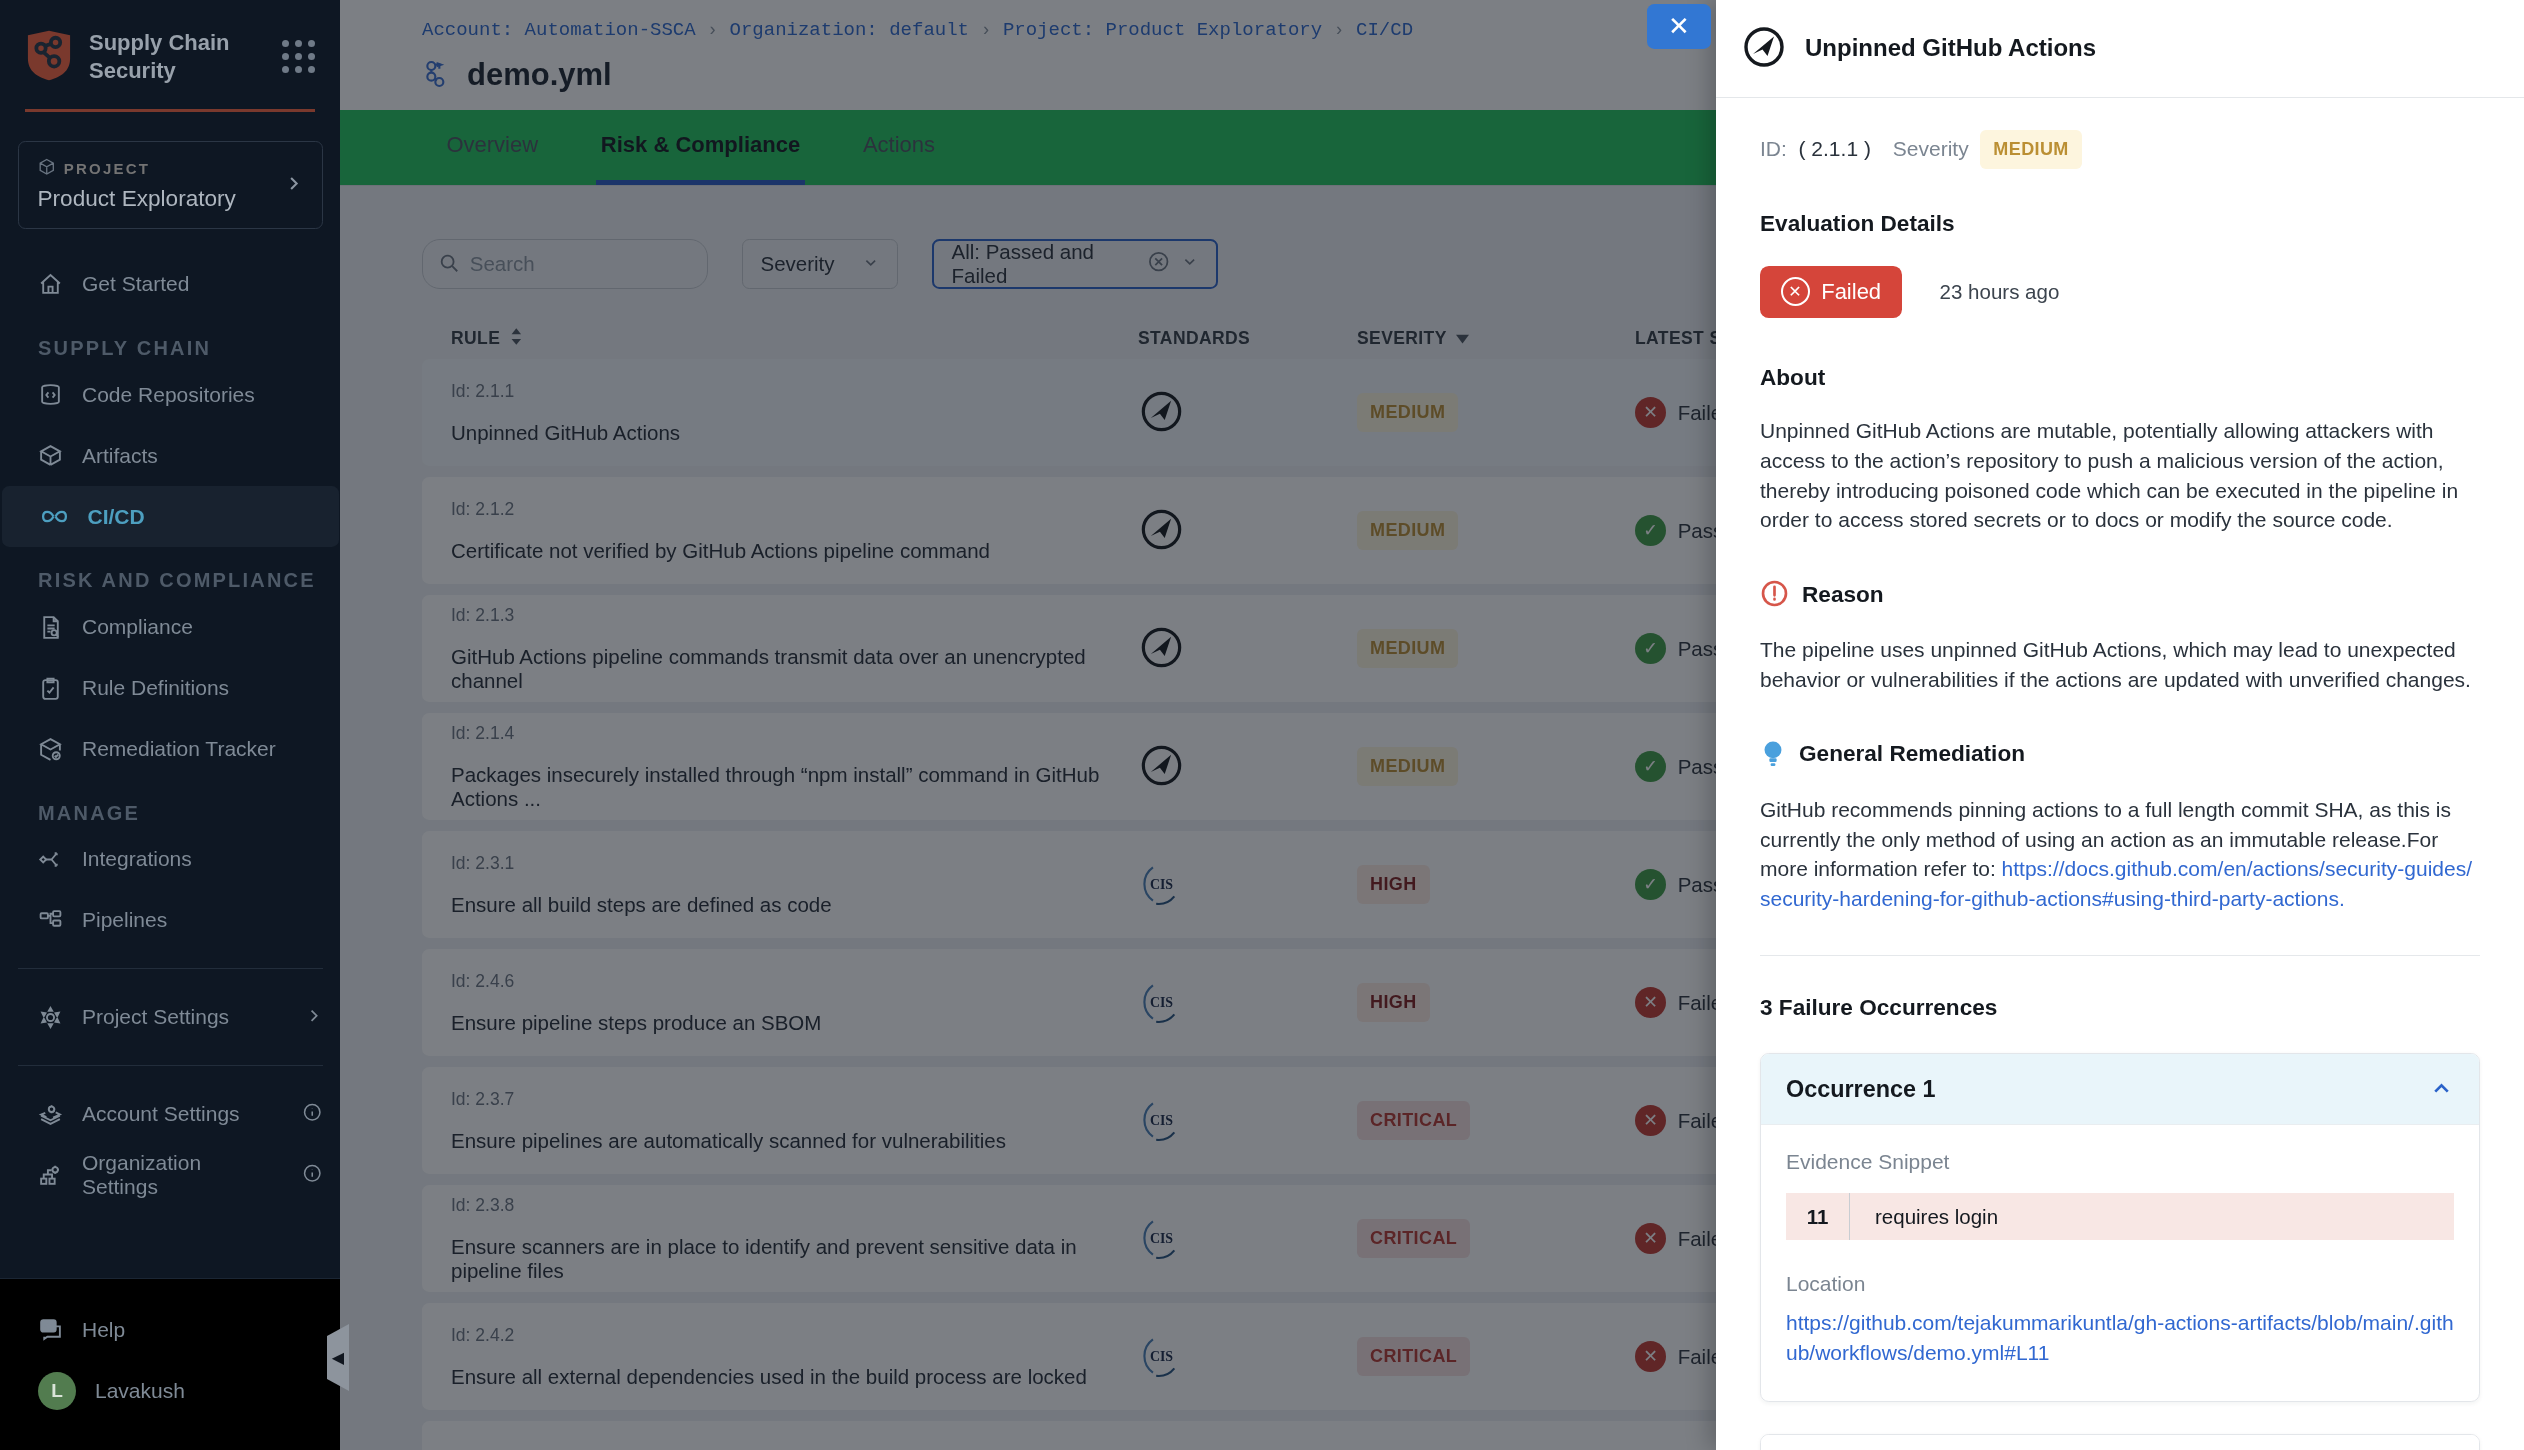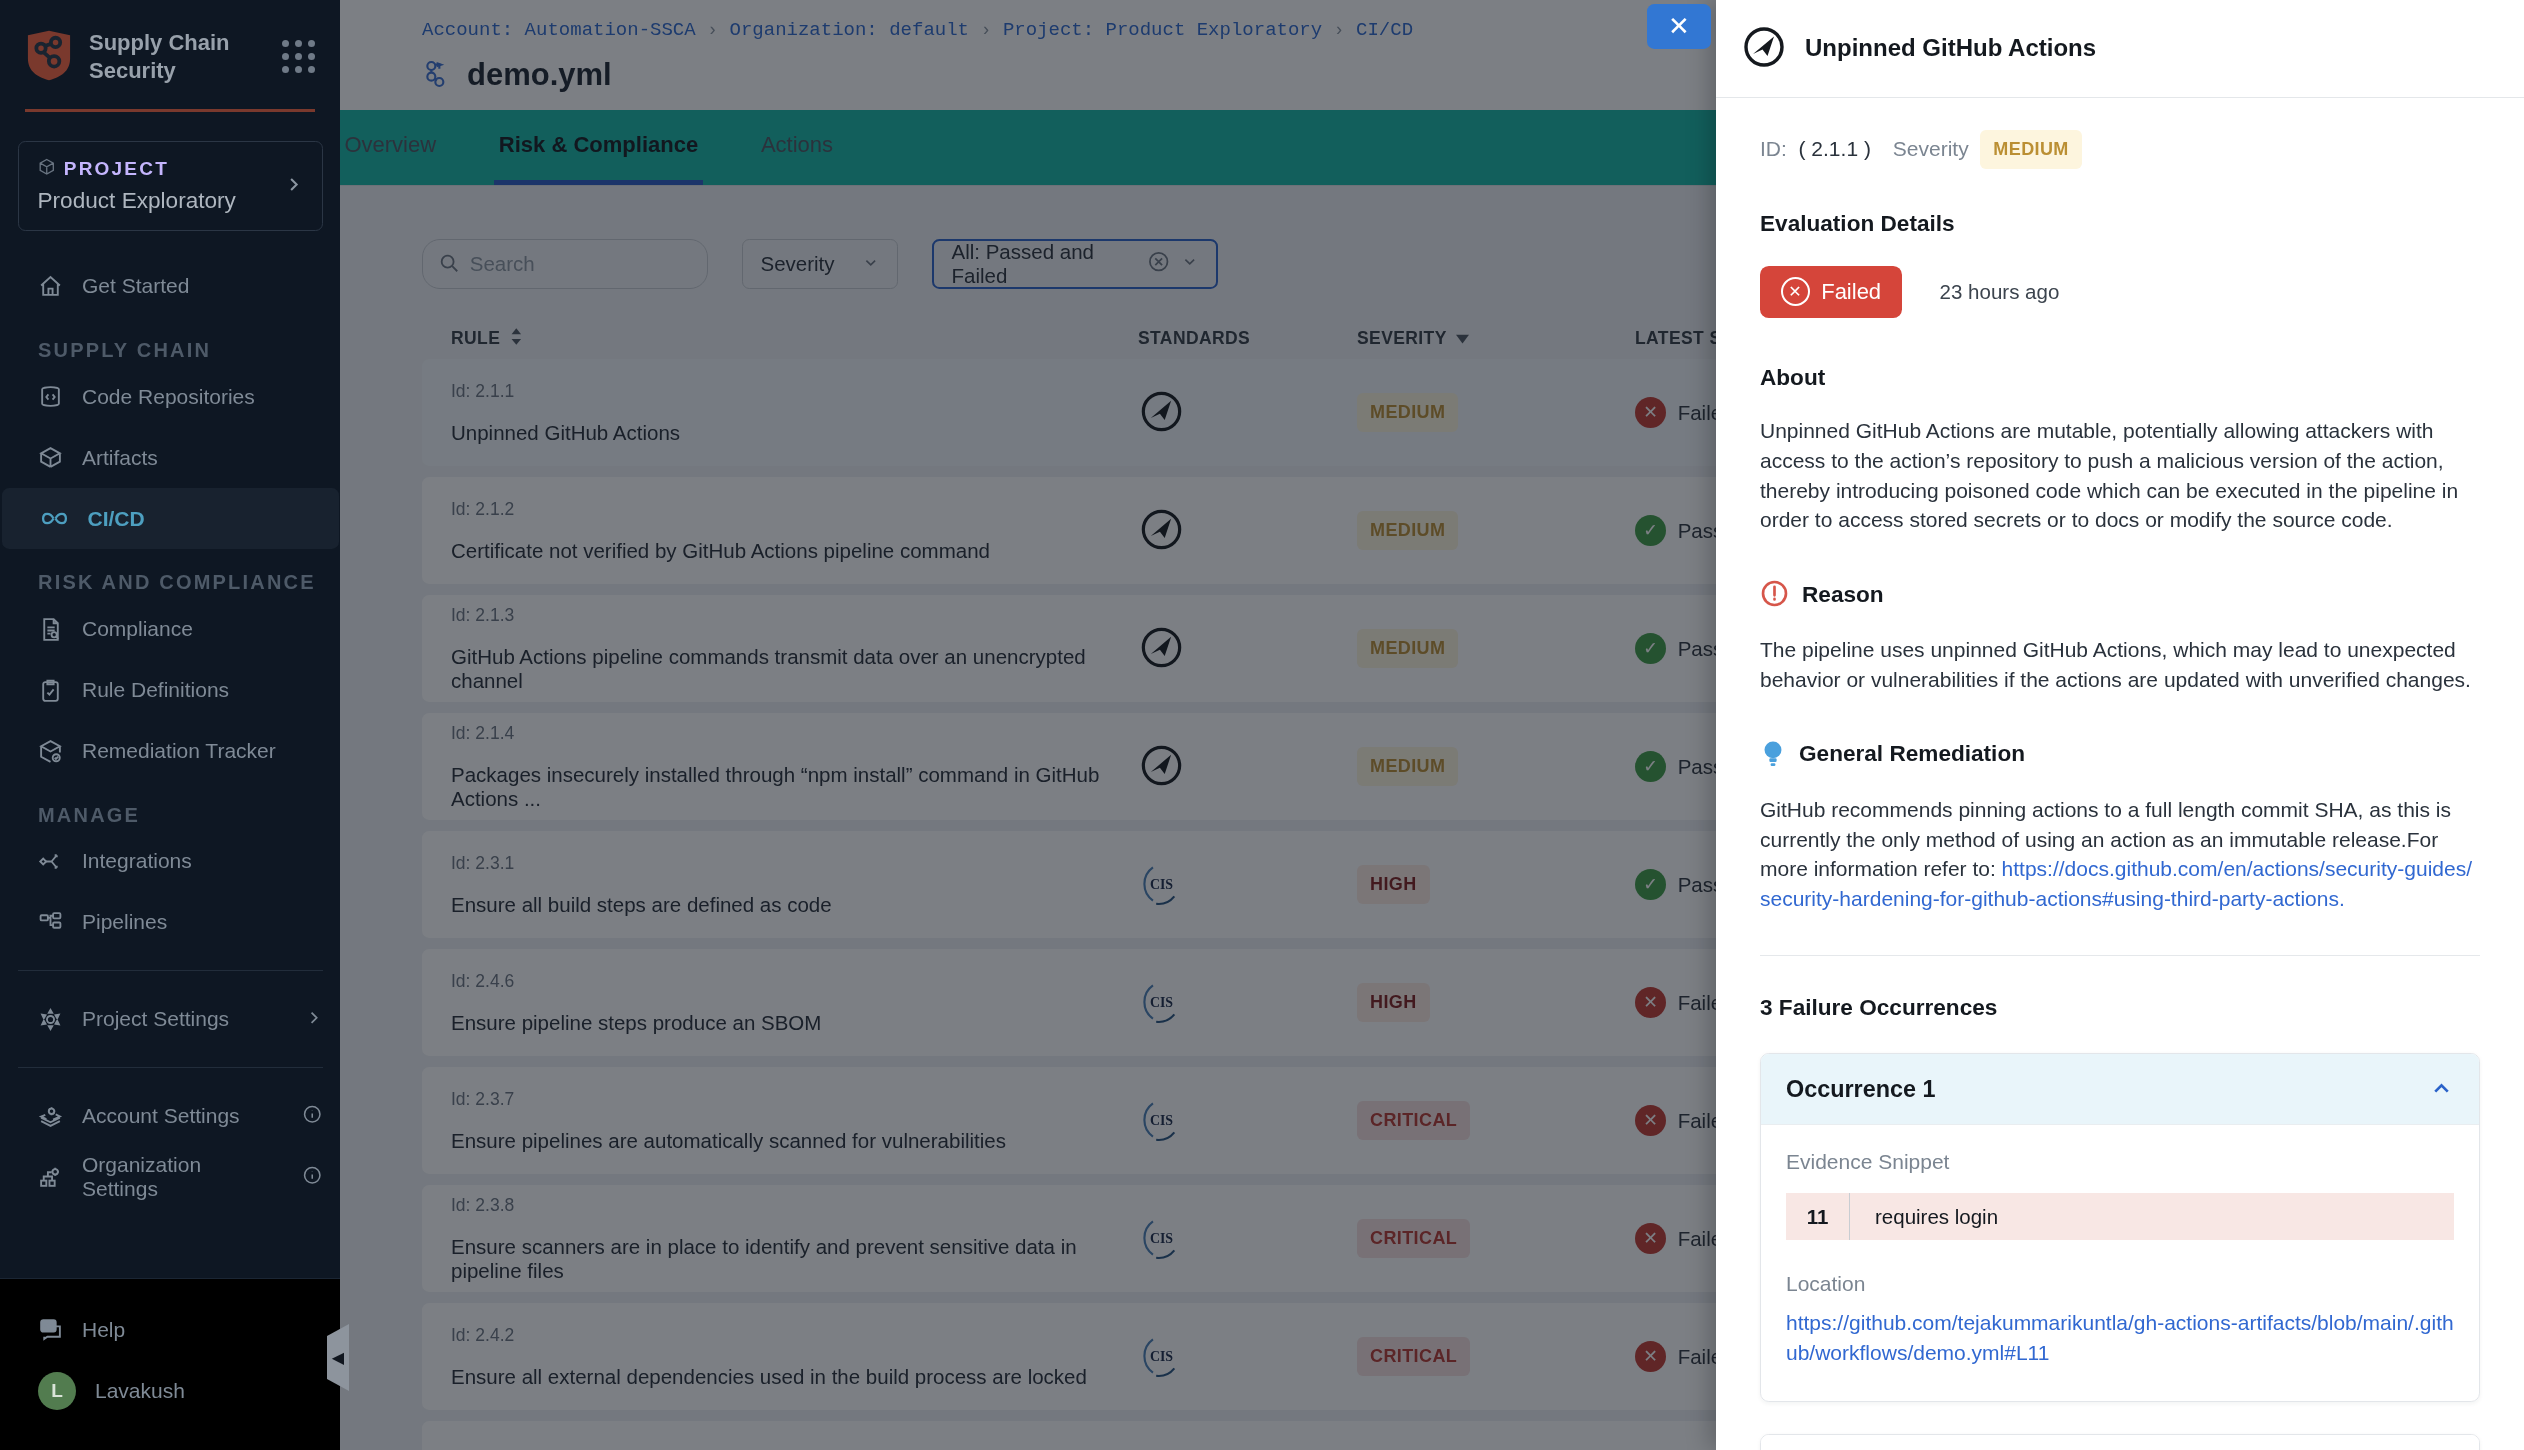--- a/index.html
+++ b/index.html
@@ -10,21 +10,21 @@
   .sidebar { position:absolute; left:0; top:0; width:340px; height:100%;
              background:#0e1723; z-index:20; display:flex; flex-direction:column; }
   .sb-header { margin:0 25px; padding:29px 0 25px; border-bottom:3.7px solid #7a392d;
                display:flex; align-items:center; gap:16px; }
   .sb-title { flex:1; color:#98a1ab; font-size:22px; font-weight:700; line-height:1.25; }
   .grid-icon { display:grid; grid-template-columns:repeat(3,7.3px); gap:5.8px; cursor:pointer; }
   .grid-icon i { width:7.3px; height:7.3px; border-radius:50%; background:#6f7a87; }
   .project-card { margin:29px 17.5px 0; border:1.5px solid #2b3645; border-radius:7.3px;
                   padding:16px 19px; display:flex; align-items:center; cursor:pointer; }
   .project-meta { flex:1; }
-  .project-label { color:#c4b5fd; font-size:19px; font-weight:700; letter-spacing:2.2px;
+  .project-label { color:#737373; font-size:15px; font-weight:700; letter-spacing:2.2px;
                    display:flex; align-items:center; gap:8.8px; }
   .project-name { color:#aeb6bf; font-size:22.6px; margin-top:7.3px; }
   .sb-nav { margin-top:25px; }
   .nav-item { height:61px; display:flex; align-items:center; gap:19px; padding:0 17.5px 0 38px;
               color:#7f8a96; font-size:21px; cursor:pointer; }
   .nav-item svg { flex:0 0 auto; }
   .nav-item.active { background:#18222f; border-radius:7.3px; margin:0 1.5px; color:#4d9fc0; font-weight:700; }
   .nav-section { color:#4e5a68; font-size:20px; font-weight:700; letter-spacing:2.2px;
                  margin:22px 0 4.4px 38px; }
   .sb-divider { border-top:1.5px solid #222d3b; margin:17.5px 17.5px; }
@@ -40,22 +40,22 @@
                      clip-path:polygon(0 18%,100% 0,100% 100%,0 82%); }
 
   
   .main { position:absolute; left:340px; top:0; right:0; bottom:0; background:#eef0f3; }
   .page-header { background:#ffffff; padding:19px 0 0 82px; height:110px; }
   .breadcrumb { display:flex; align-items:center; gap:11.7px; font-size:19px;font-family:Liberation Mono, monospace; }
   .breadcrumb a { color:#2e69cf; text-decoration:none; cursor:pointer; }
   .crumb-sep { color:#8b95a1; font-size:17.5px; }
   .title-row { display:flex; align-items:center; gap:13px; margin-top:16px; }
   .page-title { color:#1c2530; font-size:31px; font-weight:700; }
-  .tabbar { background:#14b8a6; height:76px; border-bottom:1.5px solid #dcdfe4;
-            display:flex; gap:54px; }
+  .tabbar { background:#22c55e; height:76px; border-bottom:1.5px solid #dcdfe4;
+            padding-left:102px; display:flex; gap:54px; }
   .tab { display:flex; align-items:center; font-size:22px; color:#4d5560;
          border-bottom:5.1px solid transparent; cursor:pointer; padding:0 4.4px; }
   .tab.active { color:#14191f; font-weight:700; border-bottom-color:#2a5cc5; }
   .content { padding:53px 0 0 82px; }
   .filter-row { display:flex; align-items:center; gap:34px; }
   .search-box { width:286px; height:50px; border:1.5px solid #c5cad1; border-radius:18px;
                 background:#ffffff00; display:flex; align-items:center; padding:0 14.6px; gap:10.2px; }
   .search-box input { border:none; outline:none; background:transparent; font-size:20.5px;
                       color:#2a323c; width:100%; font-family:inherit; }
   .search-box input::placeholder { color:#8b95a1; }

